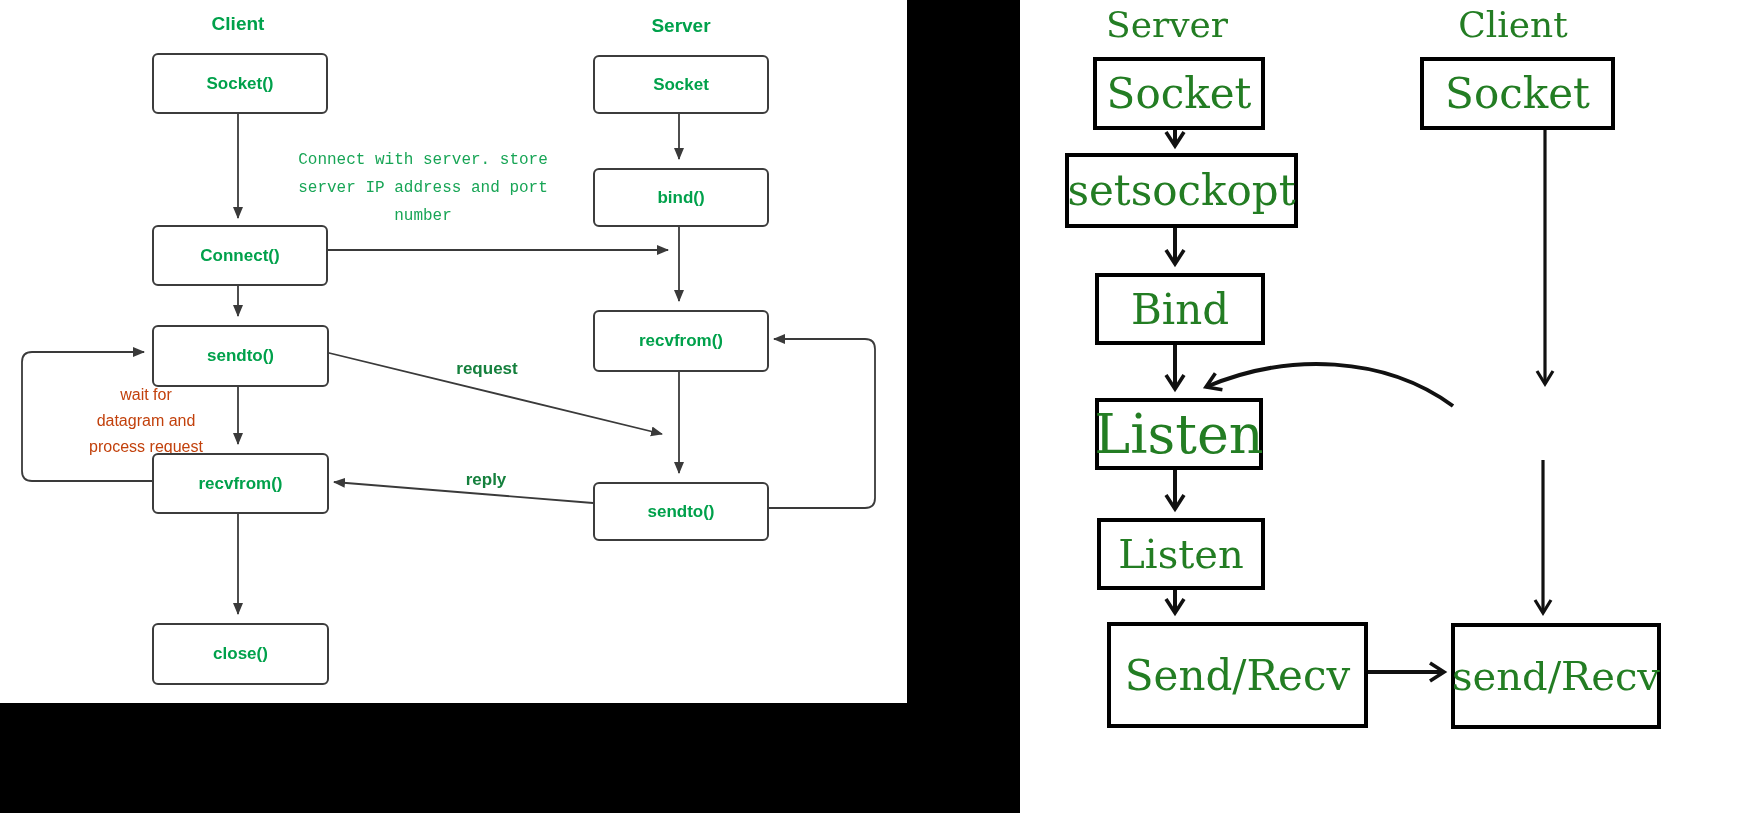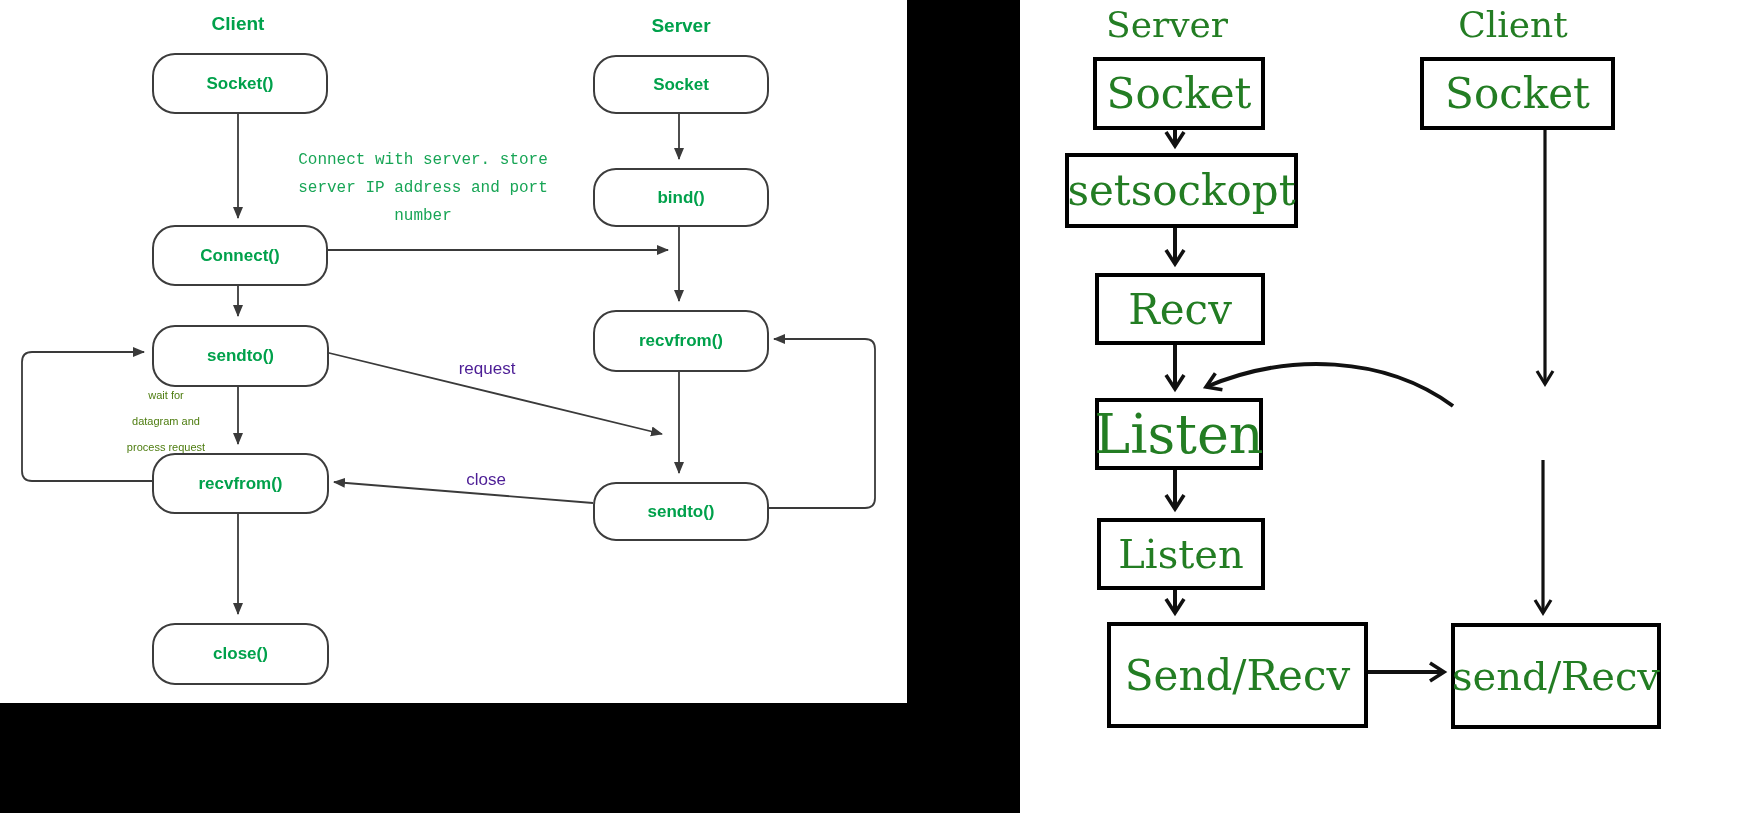--- a/index.html
+++ b/index.html
@@ -6,29 +6,29 @@
   #stage{position:relative;width:1743px;height:813px;background:#000;overflow:hidden;
          font-family:"Liberation Sans",sans-serif;}
   .panel{position:absolute;background:#fff;}
   #left-panel{left:0;top:0;width:907px;height:703px;}
   #right-panel{left:1020px;top:0;width:723px;height:813px;}
   svg.overlay{position:absolute;left:0;top:0;pointer-events:none;}
 
   
   .l-title{position:absolute;transform:translateX(-50%);color:#00a14b;font-weight:bold;
            font-size:19px;white-space:nowrap;}
-  .l-box{position:absolute;background:#fff;border:2px solid #3c3c3c;border-radius:23px;
+  .l-box{position:absolute;background:#fff;border:2px solid #3c3c3c;border-radius:6px;
          display:flex;align-items:center;justify-content:center;color:#00a14b;
          font-weight:bold;font-size:17px;z-index:2;}
   .l-note{position:absolute;color:#18a556;font-size:16px;line-height:28px;text-align:center;
           transform:translateX(-50%);white-space:nowrap;font-family:Liberation Mono, monospace;}
-  .l-note2{position:absolute;color:#4d7c0f;font-size:11px;line-height:26px;text-align:center;
-          transform:translateX(-50%);white-space:nowrap;margin-left:20px;}
-  .l-edge-label{position:absolute;transform:translateX(-50%);color:#4c1d95;
-                font-weight:normal;font-size:17px;white-space:nowrap;}
+  .l-note2{position:absolute;color:#c2410c;font-size:16px;line-height:26px;text-align:center;
+          transform:translateX(-50%);white-space:nowrap;}
+  .l-edge-label{position:absolute;transform:translateX(-50%);color:#15803d;
+                font-weight:bold;font-size:17px;white-space:nowrap;}
 
   
   .r-title{position:absolute;transform:translateX(-50%);color:#237d23;
            font-family:"DejaVu Serif",serif;font-size:36px;white-space:nowrap;}
   .r-box{position:absolute;background:#fff;border:4px solid #000;
          display:flex;align-items:center;justify-content:center;color:#237d23;
          font-family:"DejaVu Serif",serif;z-index:2;}
 </style>
 </head>
 <body>
@@ -79,21 +79,21 @@
       <div>number</div>
     </div>
 
     <div class="l-note2" style="left:146px;top:382px">
       <div>wait for</div>
       <div>datagram and</div>
       <div>process request</div>
     </div>
 
     <div class="l-edge-label" style="left:487px;top:359px">request</div>
-    <div class="l-edge-label" style="left:486px;top:470px">close</div>
+    <div class="l-edge-label" style="left:486px;top:470px">reply</div>
   </div>
 
   <div id="right-panel" class="panel">
 
     <svg class="overlay" width="723" height="813">
       <defs>
         <marker id="vh" markerUnits="userSpaceOnUse" markerWidth="26" markerHeight="26" refX="16" refY="11" orient="auto">
           <path d="M2,2 L16,11 L2,20" fill="none" stroke="#111" stroke-width="3.6"></path>
         </marker>
         <marker id="vhs" markerUnits="userSpaceOnUse" markerWidth="26" markerHeight="26" refX="16" refY="11" orient="auto">
@@ -111,21 +111,21 @@
         <path d="M433,406 C365,356 268,352 186,387" stroke-width="4" marker-end="url(#vh)"></path>
         <path d="M347,672 L424,672" stroke-width="4" marker-start="url(#vh)" marker-end="url(#vh)"></path>
       </g>
     </svg>
 
     <div class="r-title" style="left:147px;top:4px">Server</div>
     <div class="r-title" style="left:493px;top:4px">Client</div>
 
     <div class="r-box" style="left:73px;top:57px;width:164px;height:65px;font-size:42px">Socket</div>
     <div class="r-box" style="left:45px;top:153px;width:225px;height:67px;font-size:42px">setsockopt</div>
-    <div class="r-box" style="left:75px;top:273px;width:162px;height:64px;font-size:42px">Recv</div>
+    <div class="r-box" style="left:75px;top:273px;width:162px;height:64px;font-size:42px">Bind</div>
     <div class="r-box" style="left:75px;top:398px;width:160px;height:64px;font-size:54px">Listen</div>
     <div class="r-box" style="left:77px;top:518px;width:160px;height:64px;font-size:40px">Listen</div>
     <div class="r-box" style="left:87px;top:622px;width:253px;height:98px;font-size:42px">Send/Recv</div>
 
     <div class="r-box" style="left:400px;top:57px;width:187px;height:65px;font-size:42px">Socket</div>
     <div class="r-box" style="left:431px;top:623px;width:202px;height:98px;font-size:40px">send/Recv</div>
   </div>
 
 </div>
 

